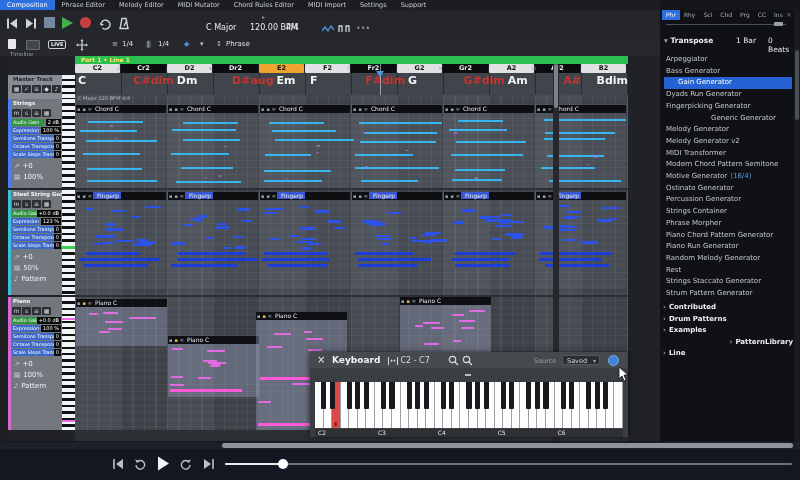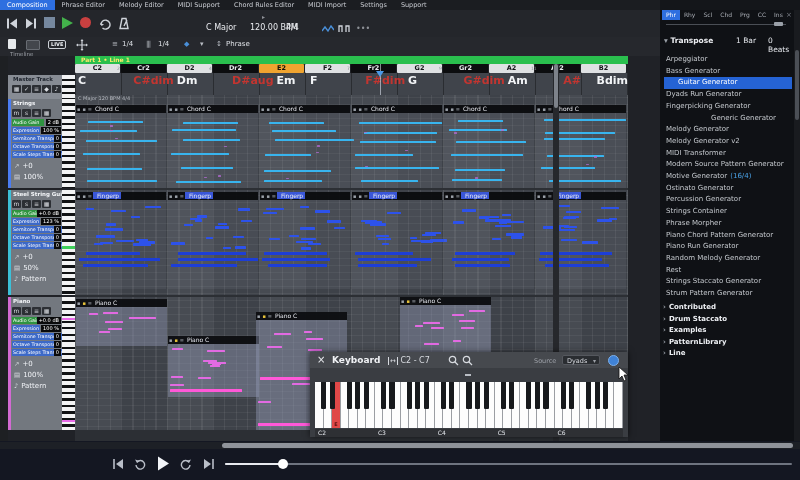--- a/index.html
+++ b/index.html
@@ -119,21 +119,21 @@
 </style>
 </head>
 <body>
 
 <div id="stage">
 
   <div id="menubar" class="abs">
       <div class="mtab active">Composition</div>
       <div class="mtab">Phrase Editor</div>
       <div class="mtab">Melody Editor</div>
-      <div class="mtab">MIDI Support</div>
+      <div class="mtab">MIDI Mutator</div>
       <div class="mtab">Chord Rules Editor</div>
       <div class="mtab">MIDI Import</div>
       <div class="mtab">Settings</div>
       <div class="mtab">Support</div>
     </div>
 
   <div id="toolbar" class="abs">
     <svg class="abs tbtn" style="left:6px" width="13" height="13" viewBox="0 0 13 13">
         <path d="M2 1.5v10" stroke="#cfd3da" stroke-width="2"></path>
         <path d="M11 1.5L4 6.5l7 5z" fill="#cfd3da"></path>
@@ -599,45 +599,45 @@
     <div id="rp-handle" class="abs"></div>
     <div id="rp-group" class="abs">
       <span class="arr" style="color:#9aa0a8">▾</span>
       <span>Transpose</span>
       <span class="glen" style="left:72px">1 Bar</span>
       <span class="glen" style="left:104px">0 Beats</span>
     </div>
     <div id="rp-list">
         <div class="abs rprow" style="top: 44px;">Arpeggiator</div>
         <div class="abs rprow" style="top: 55.7px;">Bass Generator</div>
-        <div class="abs rprow sel" style="top: 67.4px;">Guitar Generator</div>
+        <div class="abs rprow sel" style="top: 67.4px;">Gain Generator</div>
         <div class="abs rprow" style="top: 79.1px;">Dyads Run Generator</div>
         <div class="abs rprow" style="top: 90.8px;">Fingerpicking Generator</div>
         <div class="abs rprow" style="top: 102.5px; margin-left: 45px;">Generic Generator</div>
         <div class="abs rprow" style="top: 114.2px;">Melody Generator</div>
         <div class="abs rprow" style="top: 125.9px;">Melody Generator v2</div>
         <div class="abs rprow" style="top: 137.6px;">MIDI Transformer</div>
-        <div class="abs rprow" style="top: 149.3px;">Modern Source Pattern Generator</div>
+        <div class="abs rprow" style="top: 149.3px;">Modern Chord Pattern Semitone</div>
         <div class="abs rprow" style="top: 161px;">Motive Generator<span class="suffix">(16/4)</span></div>
         <div class="abs rprow" style="top: 172.7px;">Ostinato Generator</div>
         <div class="abs rprow" style="top: 184.4px;">Percussion Generator</div>
         <div class="abs rprow" style="top: 196.1px;">Strings Container</div>
         <div class="abs rprow" style="top: 207.8px;">Phrase Morpher</div>
         <div class="abs rprow" style="top: 219.5px;">Piano Chord Pattern Generator</div>
         <div class="abs rprow" style="top: 231.2px;">Piano Run Generator</div>
         <div class="abs rprow" style="top: 242.9px;">Random Melody Generator</div>
         <div class="abs rprow" style="top: 254.6px;">Rest</div>
         <div class="abs rprow" style="top: 266.3px;">Strings Staccato Generator</div>
         <div class="abs rprow" style="top: 278px;">Strum Pattern Generator</div>
       </div>
     <div id="rp-cats">
         <div class="abs rpcat" style="top: 292px;"><span class="arr">›</span><span>Contributed</span></div>
-        <div class="abs rpcat" style="top: 303.5px;"><span class="arr">›</span><span>Drum Staccato</span></div>
+        <div class="abs rpcat" style="top: 303.5px;"><span class="arr">›</span><span>Drum Patterns</span></div>
         <div class="abs rpcat" style="top: 315px;"><span class="arr">›</span><span>Examples</span></div>
-        <div class="abs rpcat" style="top: 326.5px;"><span class="arr">›</span><span>PatternLibrary</span></div>
+        <div class="abs rpcat" style="top: 326.5px; text-align: right;"><span class="arr">›</span><span>PatternLibrary</span></div>
         <div class="abs rpcat" style="top: 338px;"><span class="arr">›</span><span>Line</span></div>
       </div>
     <div id="rp-scroll" class="abs">
         <div id="rp-sthumb" class="abs"></div>
       </div>
   </div>
 
   <div id="kbpanel" class="abs">
     <div id="kbhead" class="abs">
       <span id="kbclose" class="abs">×</span>
@@ -651,21 +651,21 @@
       <svg class="mag" style="left:138px" width="11" height="11" viewBox="0 0 11 11">
           <circle cx="4.5" cy="4.5" r="3.2" fill="none" stroke="#d8dbe0" stroke-width="1.2"></circle>
           <path d="M7 7l3 3" stroke="#d8dbe0" stroke-width="1.2"></path>
         </svg>
       <svg class="mag" style="left:152px" width="11" height="11" viewBox="0 0 11 11">
           <circle cx="4.5" cy="4.5" r="3.2" fill="none" stroke="#d8dbe0" stroke-width="1.2"></circle>
           <path d="M7 7l3 3" stroke="#d8dbe0" stroke-width="1.2"></path>
         </svg>
       <span id="kbsource" class="abs">Source</span>
       <div id="kbdrop" class="abs">
-        <span>Dyads</span>
+        <span>Saved</span>
         <span id="kbcaret">▾</span>
       </div>
       <div id="kbcircle" class="abs"></div>
     </div>
     <div id="kbdash" class="abs"></div>
     <div id="piano" class="abs">
         <div class="wkey" style="left: 0px; width: 8.55556px;"></div>
         <div class="wkey" style="left: 8.55556px; width: 8.55556px;"></div>
         <div class="wkey hl" style="left: 17.1111px; width: 8.55556px;">
           <div class="klabel">E</div>

